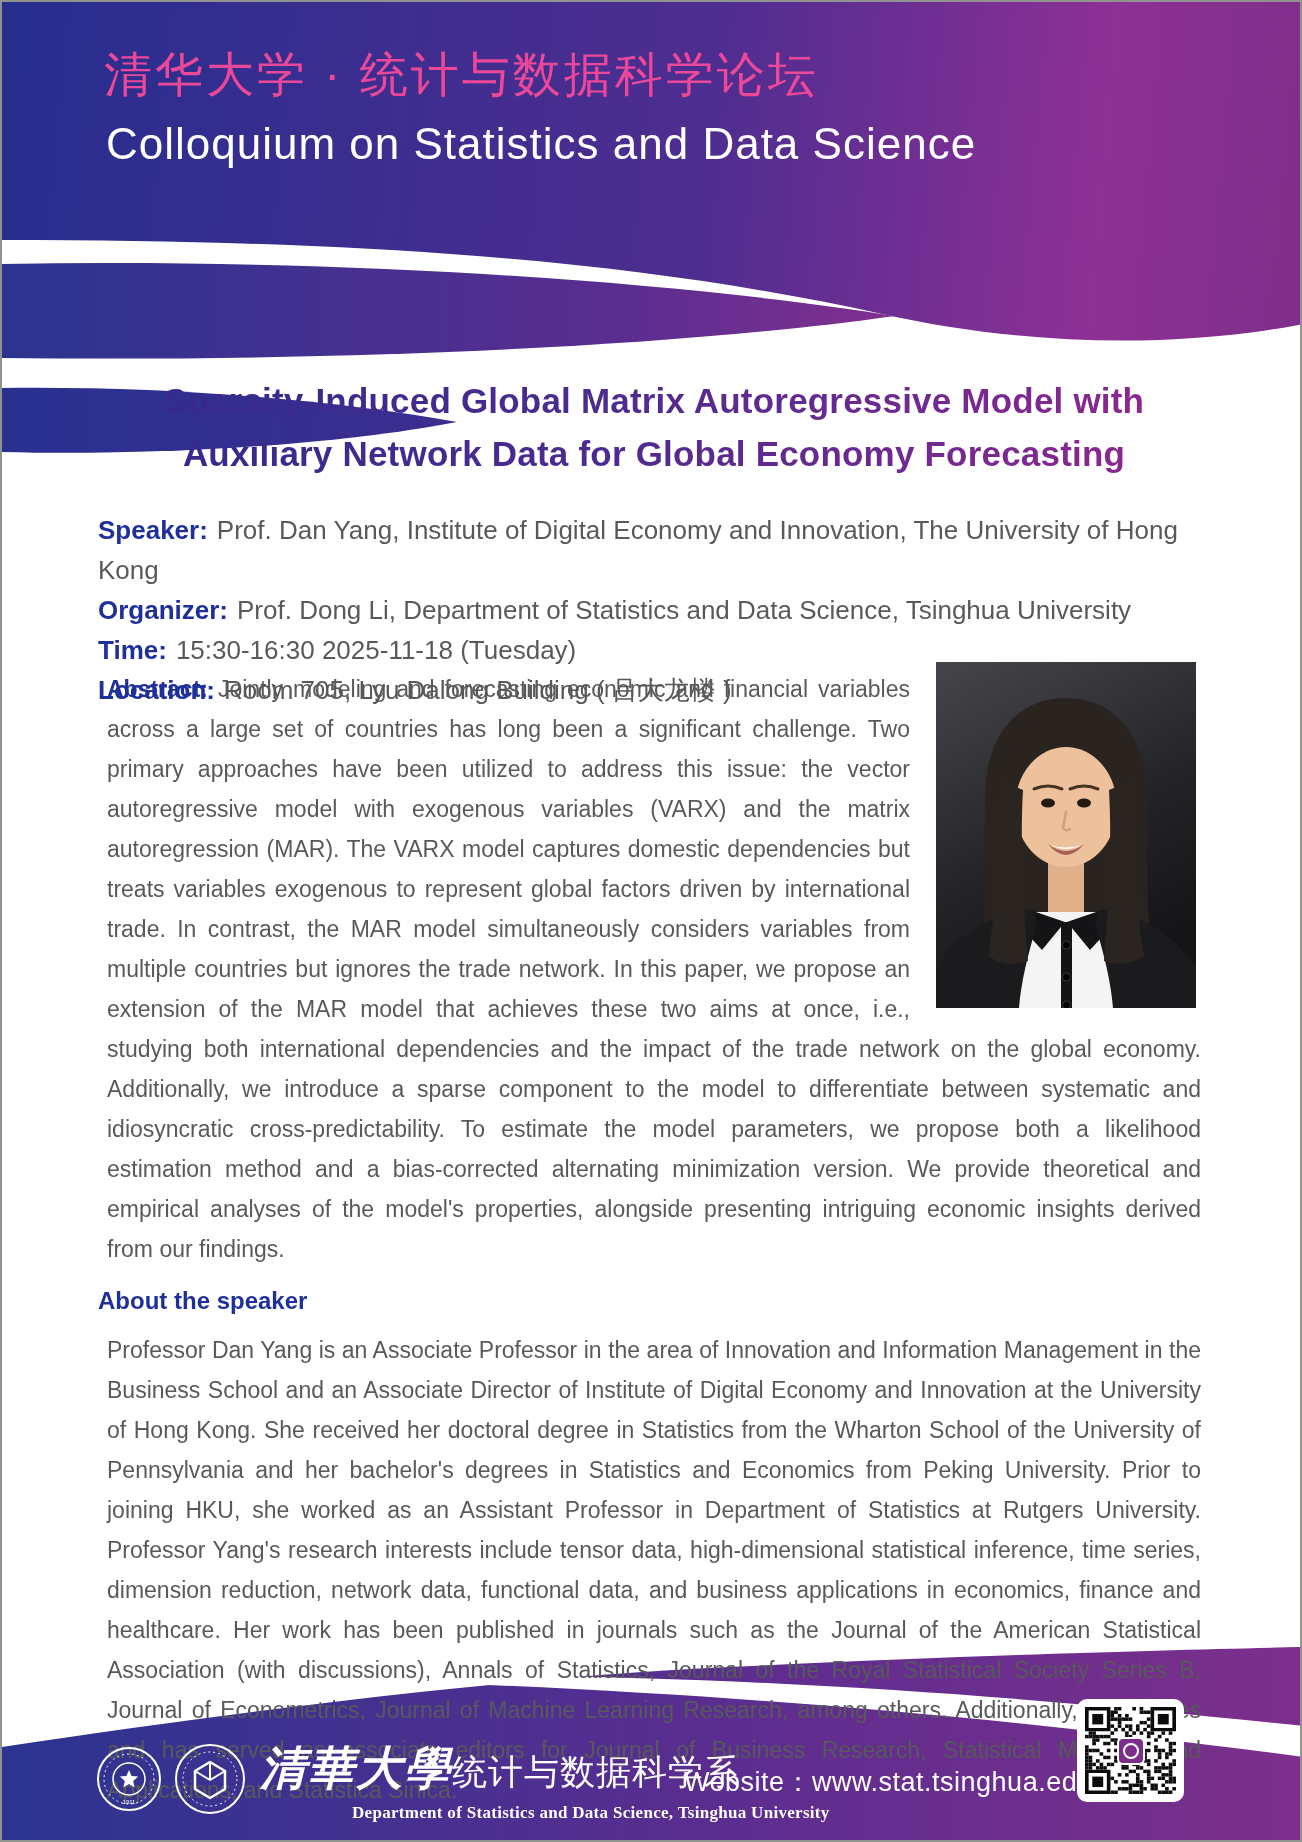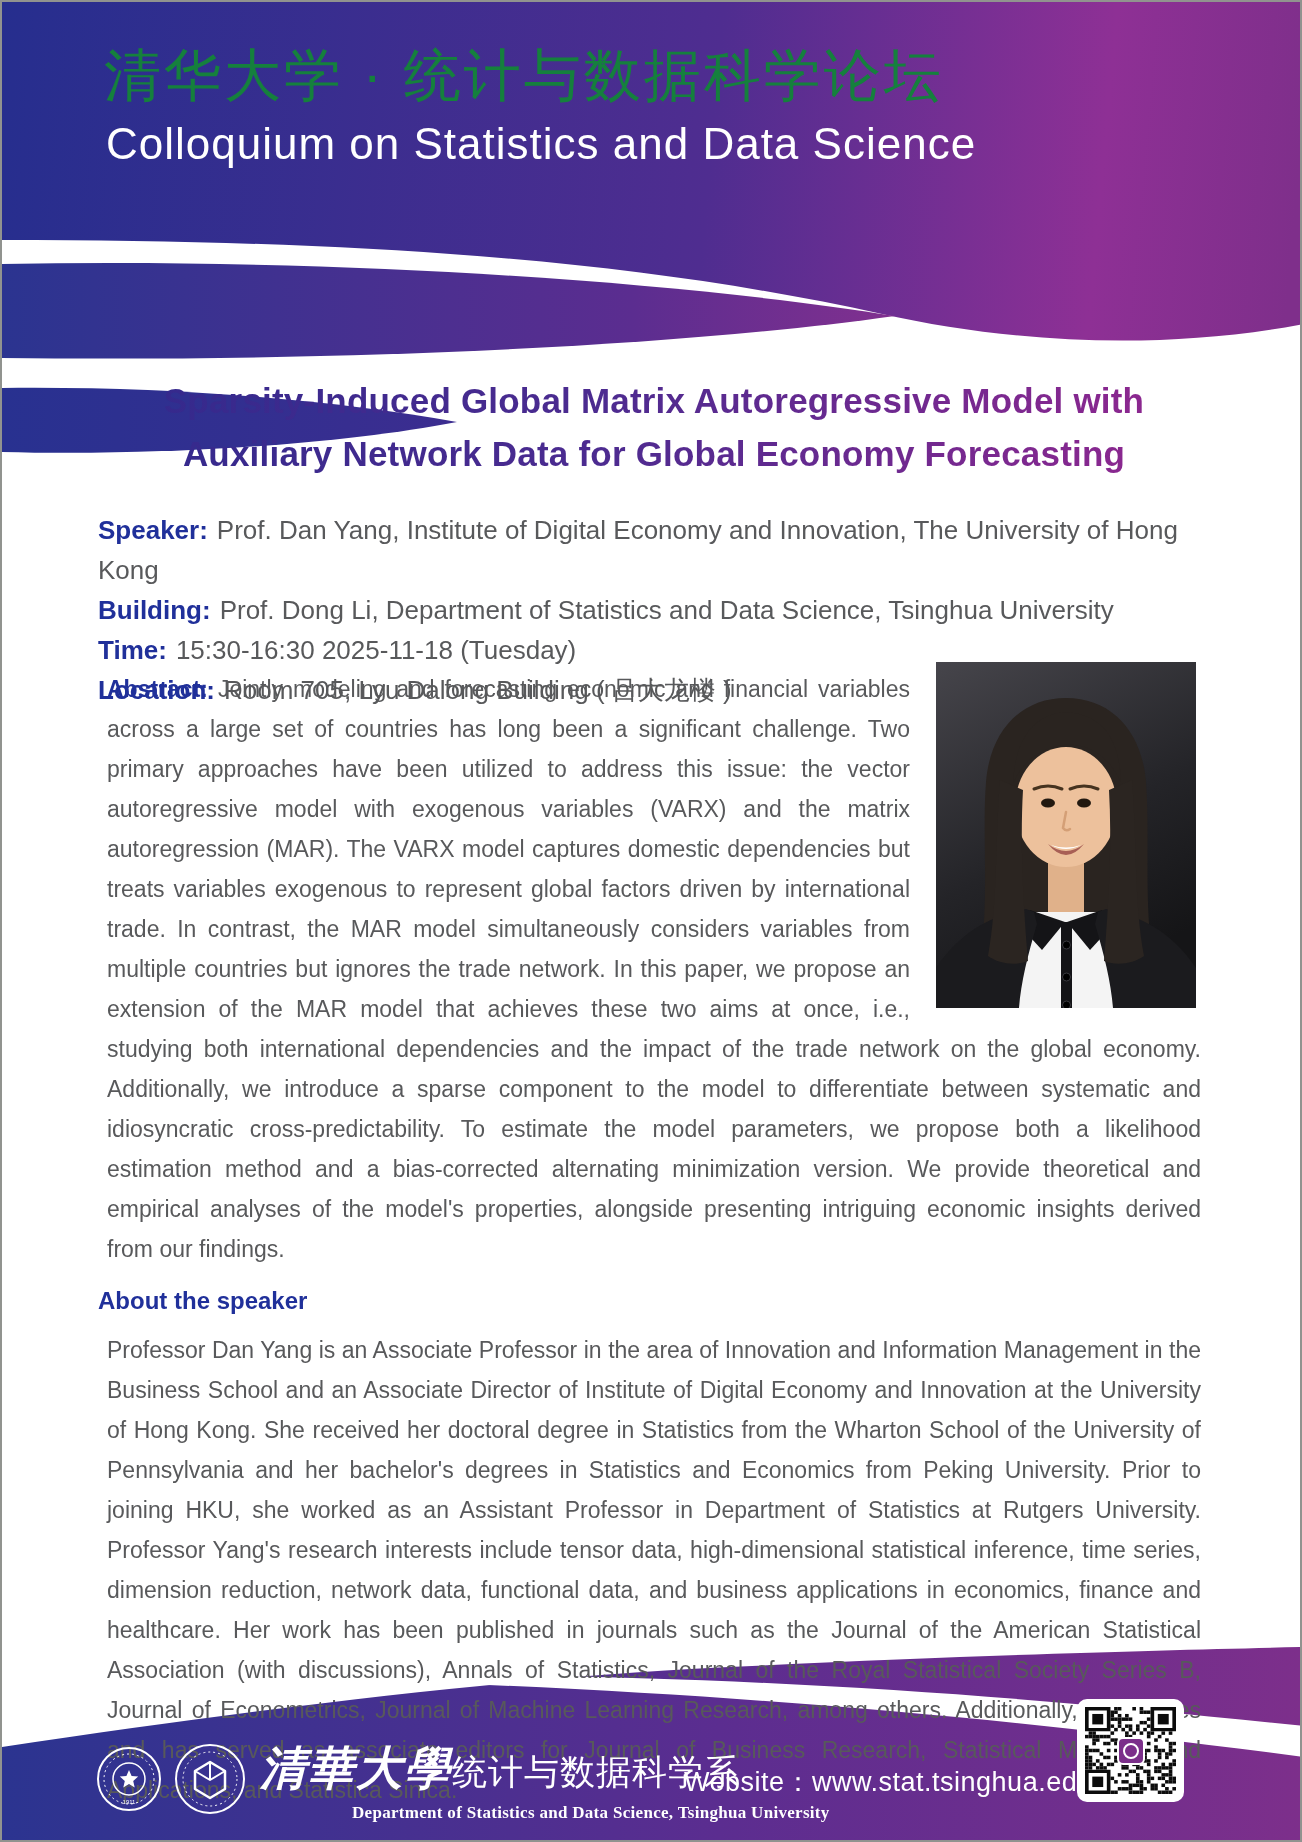--- a/index.html
+++ b/index.html
@@ -12,22 +12,22 @@
     overflow:hidden;
     font-family:"Liberation Sans", sans-serif;
   }
   svg.deco{position:absolute;left:0;display:block;}
   .hero-svg{top:0;}
   .footer-svg{top:1595px;}
 
   
   .banner-zh{
     position:absolute;left:102px;top:38px;
-    font-size:57px;font-weight:400;letter-spacing:3px;
-    color:#15803d;line-height:70px;white-space:nowrap;z-index:3;
+    font-size:48px;font-weight:400;letter-spacing:3px;
+    color:#ec4899;line-height:70px;white-space:nowrap;z-index:3;
   }
   .banner-en{
     position:absolute;left:104px;top:112px;
     font-size:44px;font-weight:300;letter-spacing:1px;
     color:#ffffff;line-height:60px;white-space:nowrap;z-index:3;
   }
 
   
   .talk-title{
     position:absolute;left:96px;top:372px;width:1112px;
@@ -129,21 +129,21 @@
   <div class="talk-title">
     <div>Sparsity-Induced Global Matrix Autoregressive Model with</div>
     <div>Auxiliary Network Data for Global Economy Forecasting</div>
   </div>
 
   <div class="details">
     <div>
       <span class="lbl">Speaker:</span><span>Prof. Dan Yang, Institute of Digital Economy and Innovation, The University of Hong Kong</span>
     </div>
     <div>
-      <span class="lbl">Building:</span><span>Prof. Dong Li, Department of Statistics and Data Science, Tsinghua University</span>
+      <span class="lbl">Organizer:</span><span>Prof. Dong Li, Department of Statistics and Data Science, Tsinghua University</span>
     </div>
     <div>
       <span class="lbl">Time:</span><span>15:30-16:30 2025-11-18 (Tuesday)</span>
     </div>
     <div>
       <span class="lbl">Location:</span><span>Room 705, Lyu Dalong Building ( 吕大龙楼 )</span>
     </div>
   </div>
 
   <div class="main-text">

